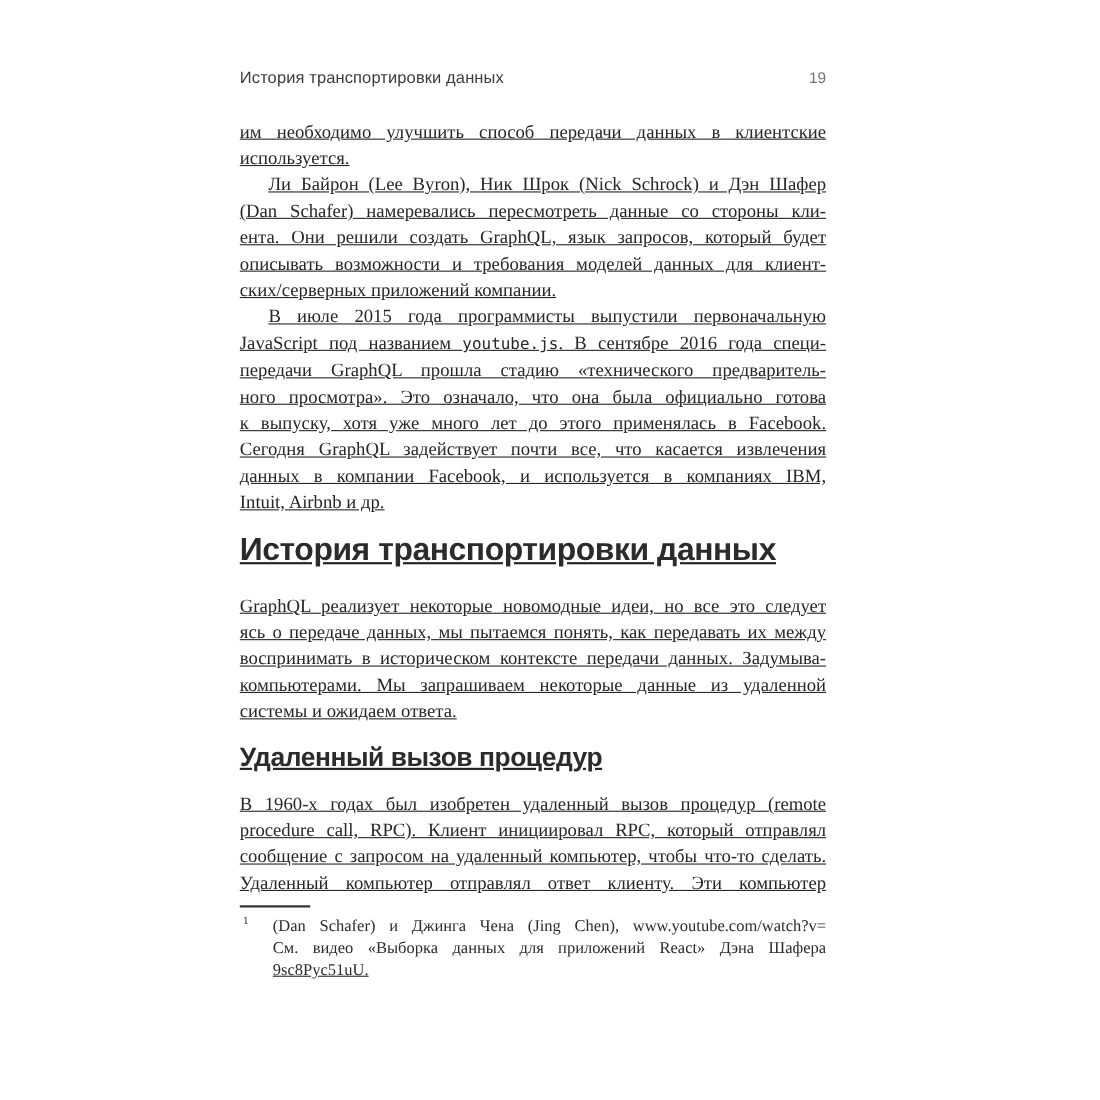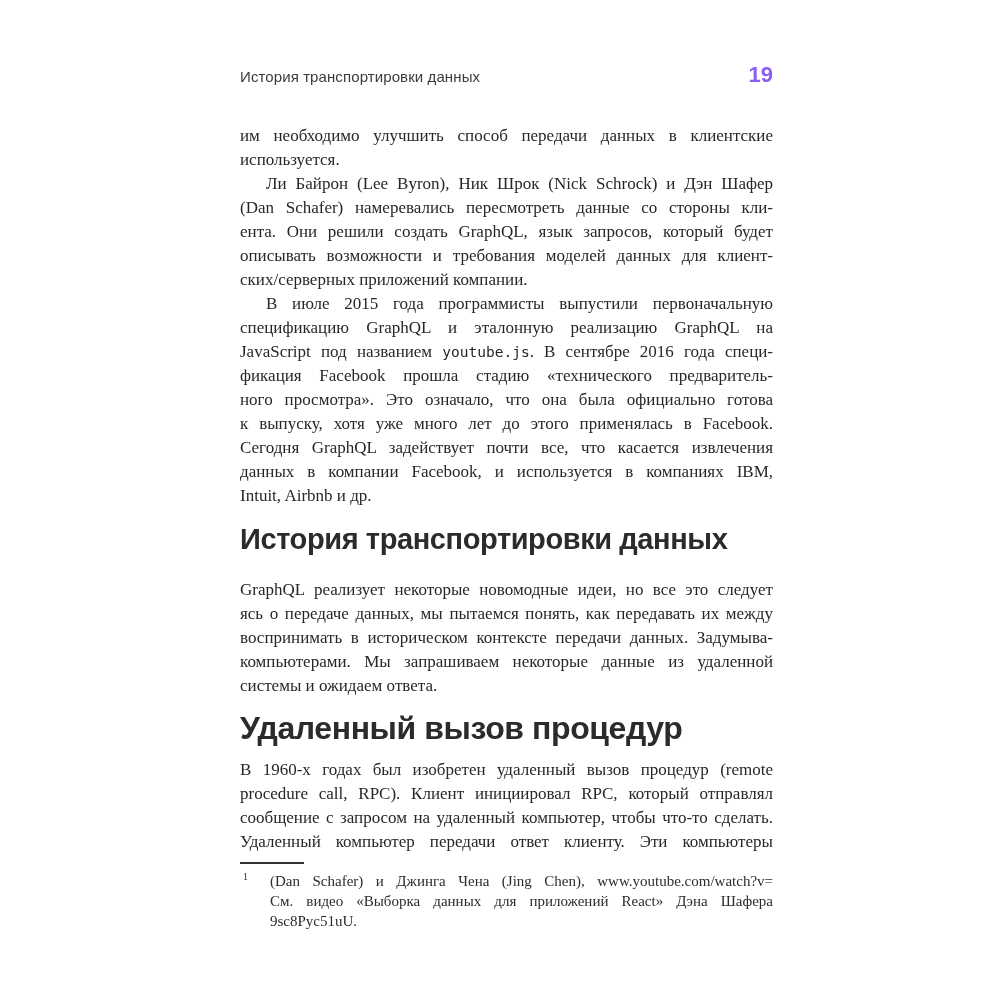--- a/index.html
+++ b/index.html
@@ -13,46 +13,47 @@
   .page {
     position: relative;
     width: 1000px;
     height: 1000px;
     background: #ffffff;
     font-family: "Liberation Serif", serif;
     color: #272727;
   }
   .column {
     position: absolute;
-    left: 240px;
+    left: 218px;
     top: 62px;
     width: 533px;
   }
   .running-head {
     display: flex;
     justify-content: space-between;
     align-items: baseline;
     font-family: "Liberation Sans", sans-serif;
     height: 26px;
   }
   .rh-title {
     font-size: 15px;
     color: #3c3c3c;
     letter-spacing: 0.1px;
   }
   .rh-num {
-    font-size: 22px;
-    font-weight: 700;
-    color: #8b5cf6;
+    font-size: 14px;
+    font-weight: 400;
+    color: #737373;
   }
   .body-text {
-    margin-top: 36px;
+    margin-top: 20px;
     font-size: 17px;
     line-height: 24px;
     color: #272727;
+    text-decoration: underline;
   }
   .para { margin: 0; }
   .line {
     white-space: nowrap;
     text-align: justify;
     text-align-last: justify;
   }
   .line.last { text-align-last: left; }
   .para.indent .line:first-child { padding-left: 26px; }
   code {
@@ -65,21 +66,21 @@
     font-weight: 700;
     color: #2b2b2b;
     letter-spacing: -0.4px;
   }
   h1 {
     font-size: 29px;
     line-height: 38px;
     margin: 12px 0 20px 0;
   }
   h2 {
-    font-size: 32px;
+    font-size: 24px;
     line-height: 32px;
     margin: 14px 0 14px 0;
   }
   .footnote {
     margin-top: 8px;
     font-size: 15px;
     line-height: 20px;
     color: #2c2c2c;
   }
   .fn-rule {
@@ -97,21 +98,21 @@
     left: 3px;
     top: 1px;
     font-size: 10px;
     line-height: 1;
   }
   .fn-line {
     white-space: nowrap;
     text-align: justify;
     text-align-last: justify;
   }
-  .fn-line.last { text-align-last: left; }
+  .fn-line.last { text-align-last: left; text-decoration: underline; }
 </style>
 </head>
 <body>
 
 <div class="page">
   <div class="column">
 
     <div class="running-head">
       <span class="rh-title">История транспортировки данных</span>
       <span class="rh-num">19</span>
@@ -124,43 +125,42 @@
         </div>
         <div class="para indent">
           <div class="line"><span>Ли Байрон (Lee Byron), Ник Шрок (Nick Schrock) и Дэн Шафер</span></div>
           <div class="line"><span>(Dan Schafer) намеревались пересмотреть данные со стороны кли-</span></div>
           <div class="line"><span>ента. Они решили создать GraphQL, язык запросов, который будет</span></div>
           <div class="line"><span>описывать возможности и требования моделей данных для клиент-</span></div>
           <div class="line last"><span>ских/серверных приложений компании.</span></div>
         </div>
         <div class="para indent">
           <div class="line"><span>В июле 2015 года программисты выпустили первоначальную</span></div>
-          <div class="line"><span>спецификацию GraphQL и эталонную реализацию GraphQL на</span></div>
           <div class="line"><span>JavaScript под названием </span><code>youtube.js</code><span>. В сентябре 2016 года специ-</span></div>
-          <div class="line"><span>фикация Facebook прошла стадию «технического предваритель-</span></div>
+          <div class="line"><span>передачи GraphQL прошла стадию «технического предваритель-</span></div>
           <div class="line"><span>ного просмотра». Это означало, что она была официально готова</span></div>
           <div class="line"><span>к выпуску, хотя уже много лет до этого применялась в Facebook.</span></div>
           <div class="line"><span>Сегодня GraphQL задействует почти все, что касается извлечения</span></div>
           <div class="line"><span>данных в компании Facebook, и используется в компаниях IBM,</span></div>
           <div class="line last"><span>Intuit, Airbnb и др.</span></div>
         </div>
         <h1>История транспортировки данных</h1>
         <div class="para">
           <div class="line"><span>GraphQL реализует некоторые новомодные идеи, но все это следует</span></div>
           <div class="line"><span>ясь о передаче данных, мы пытаемся понять, как передавать их между</span></div>
           <div class="line"><span>воспринимать в историческом контексте передачи данных. Задумыва-</span></div>
           <div class="line"><span>компьютерами. Мы запрашиваем некоторые данные из удаленной</span></div>
           <div class="line last"><span>системы и ожидаем ответа.</span></div>
         </div>
         <h2>Удаленный вызов процедур</h2>
         <div class="para">
           <div class="line"><span>В 1960-х годах был изобретен удаленный вызов процедур (remote</span></div>
           <div class="line"><span>procedure call, RPC). Клиент инициировал RPC, который отправлял</span></div>
           <div class="line"><span>сообщение с запросом на удаленный компьютер, чтобы что-то сделать.</span></div>
-          <div class="line"><span>Удаленный компьютер передачи ответ клиенту. Эти компьютеры</span></div>
+          <div class="line"><span>Удаленный компьютер отправлял ответ клиенту. Эти компьютер</span></div>
         </div>
       </div>
 
     <div class="footnote">
       <div class="fn-rule"></div>
       <div class="fn-body">
         <sup class="fn-marker">1</sup>
         <div class="fn-line">(Dan Schafer) и Джинга Чена (Jing Chen), www.youtube.com/watch?v=</div>
         <div class="fn-line">См. видео «Выборка данных для приложений React» Дэна Шафера</div>
         <div class="fn-line last">9sc8Pyc51uU.</div>

